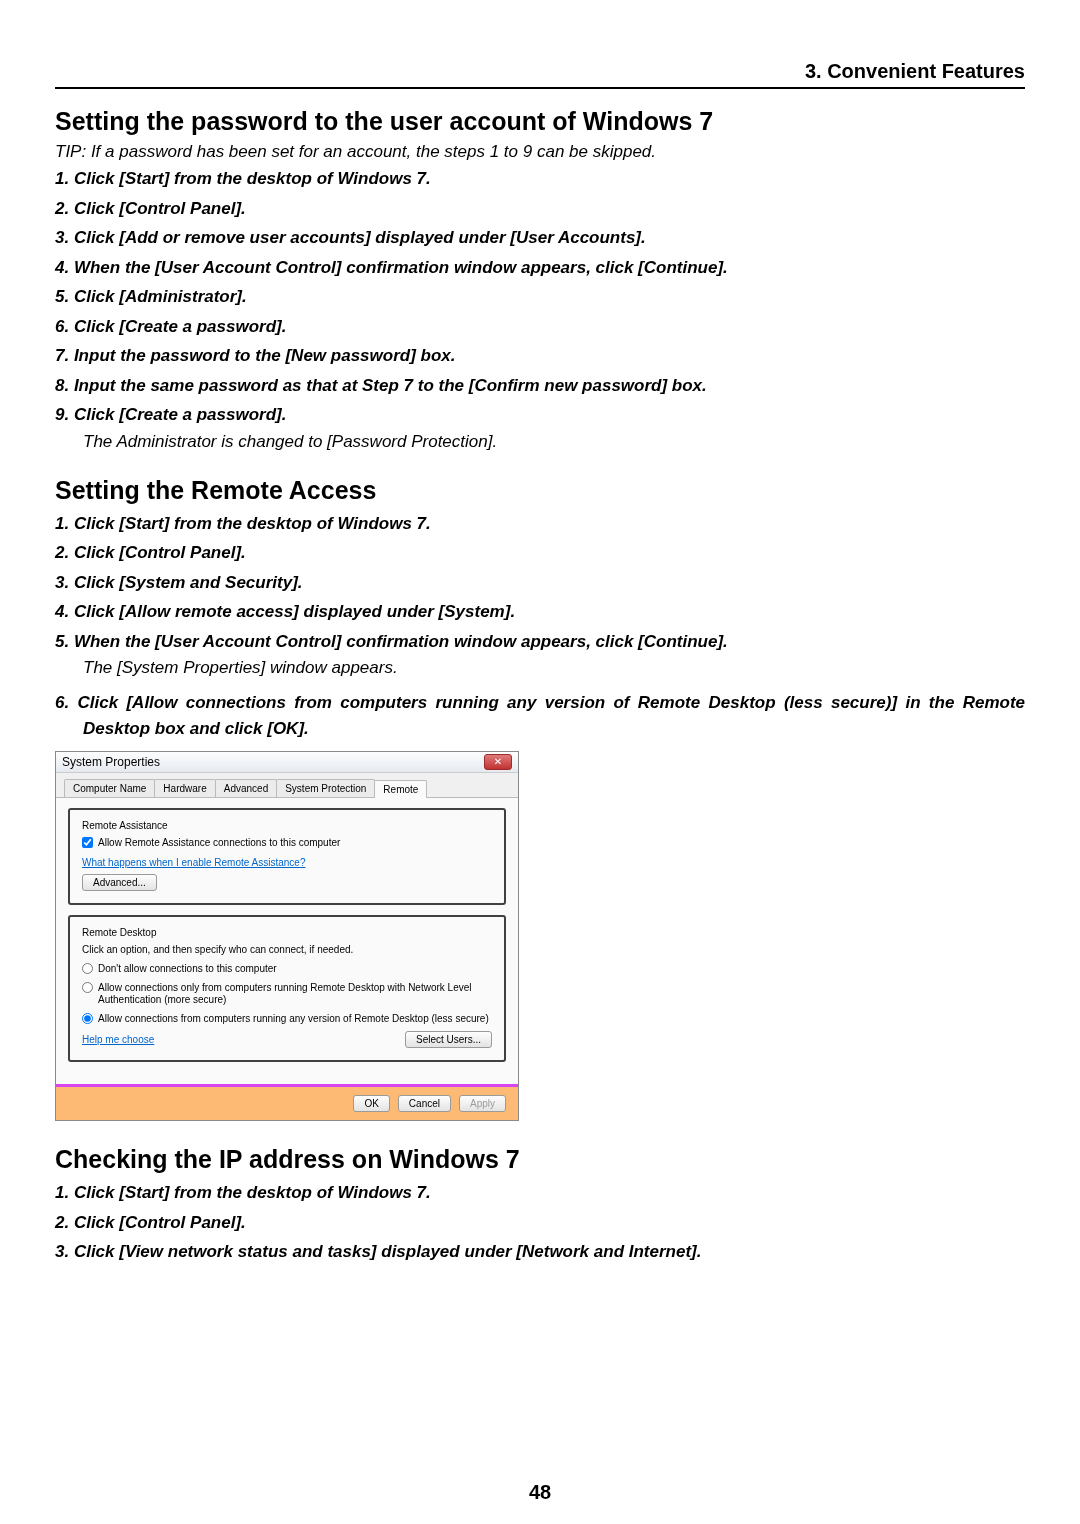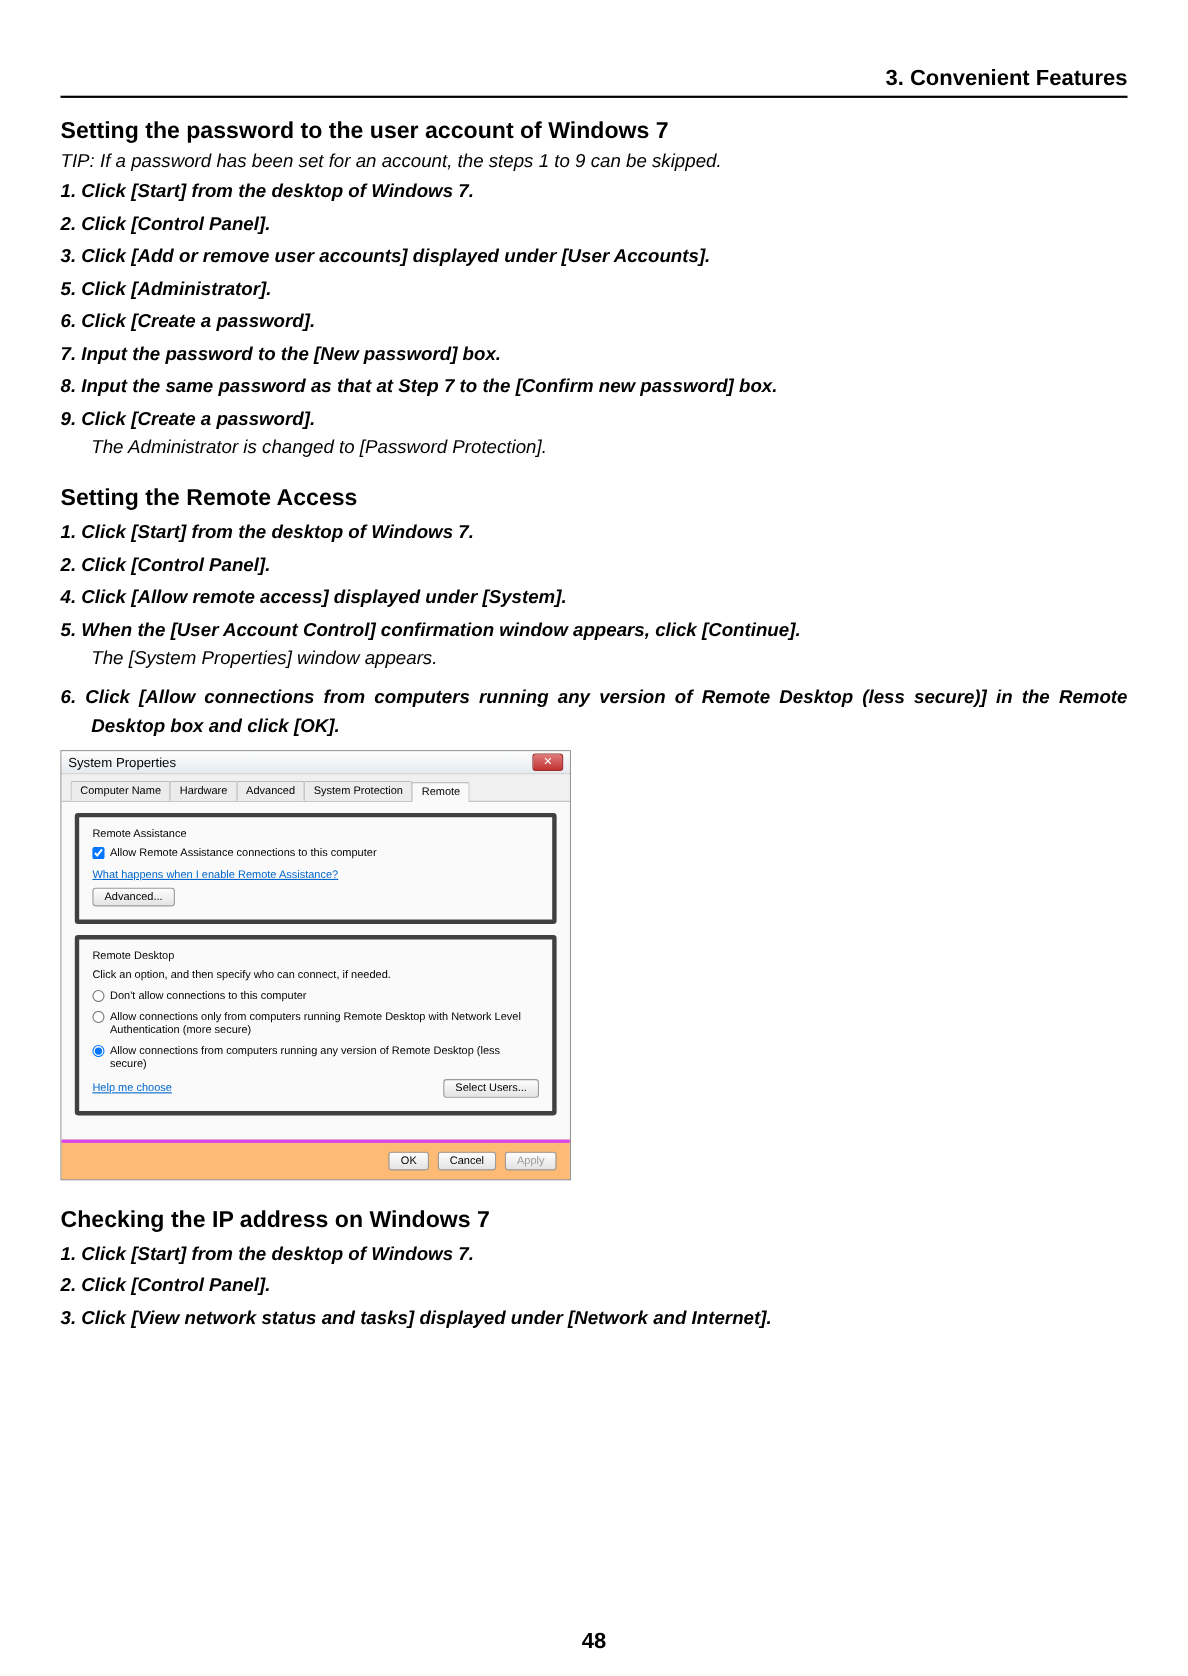--- a/index.html
+++ b/index.html
@@ -15,21 +15,21 @@
     .chapter-header {
       text-align: right;
       font-weight: bold;
       font-size: 20px;
       border-bottom: 2px solid #000;
       padding-bottom: 4px;
       margin-bottom: 18px;
     }
     .section-title {
       font-weight: bold;
-      font-size: 21px;
+      font-size: 25px;
       margin-bottom: 6px;
       margin-top: 12px;
     }
     .tip {
       font-style: italic;
       font-size: 17px;
       margin-bottom: 4px;
     }
     .step-list { list-style: none; }
     .step-list li {
@@ -100,21 +100,21 @@
       border: 1px solid #bbb;
       border-bottom: none;
       margin-right: -1px;
       background: #ececec;
       font-size: 10px;
       border-radius: 2px 2px 0 0;
     }
     .dialog .tab.active { background: #fafafa; position: relative; top: 1px; }
     .dialog .body { background: #fafafa; padding: 10px 12px 12px 12px; }
     .dialog .group {
-      border: 4px solid #404040;
+      border: 2px solid #404040;
       border-radius: 3px;
       padding: 10px 12px 12px 12px;
       margin-bottom: 10px;
     }
     .dialog .group-title { font-size: 10px; margin-bottom: 6px; }
     .dialog .checkbox-line { display: flex; align-items: center; gap: 5px; font-size: 10px; margin-bottom: 8px; }
     .dialog input[type=checkbox], .dialog input[type=radio] { width: 11px; height: 11px; }
     .dialog .link { color: #0066cc; text-decoration: underline; font-size: 10px; }
     .dialog .btn {
       display: inline-block;
@@ -149,32 +149,34 @@
 <body>
 
 <div class="chapter-header">3. Convenient Features</div>
 
 <div class="section-title">Setting the password to the user account of Windows 7</div>
 <div class="tip">TIP: If a password has been set for an account, the steps 1 to 9 can be skipped.</div>
 <ul class="step-list">
   <li>1.  Click [Start] from the desktop of Windows 7.</li>
   <li>2.  Click [Control Panel].</li>
   <li>3.  Click [Add or remove user accounts] displayed under [User Accounts].</li>
+  <li>4.  When the [User Account Control] confirmation window appears, click [Continue].</li>
   <li>5.  Click [Administrator].</li>
   <li>6.  Click [Create a password].</li>
   <li>7.  Input the password to the [New password] box.</li>
   <li>8.  Input the same password as that at Step 7 to the [Confirm new password] box.</li>
   <li>9.  Click [Create a password].</li>
 </ul>
 <div class="result-text">The Administrator is changed to [Password Protection].</div>
 
 <div class="section-title section-gap">Setting the Remote Access</div>
 <ul class="step-list">
   <li>1.  Click [Start] from the desktop of Windows 7.</li>
   <li>2.  Click [Control Panel].</li>
+  <li>3.  Click [System and Security].</li>
   <li>4.  Click [Allow remote access] displayed under [System].</li>
   <li>5.  When the [User Account Control] confirmation window appears, click [Continue].</li>
 </ul>
 <div class="result-text">The [System Properties] window appears.</div>
 <ul class="step-list">
   <li class="justify">6.  Click [Allow connections from computers running any version of Remote Desktop (less secure)] in the Remote Desktop box and click [OK].</li>
 </ul>
 
 <div class="dialog">
   <div class="titlebar">

